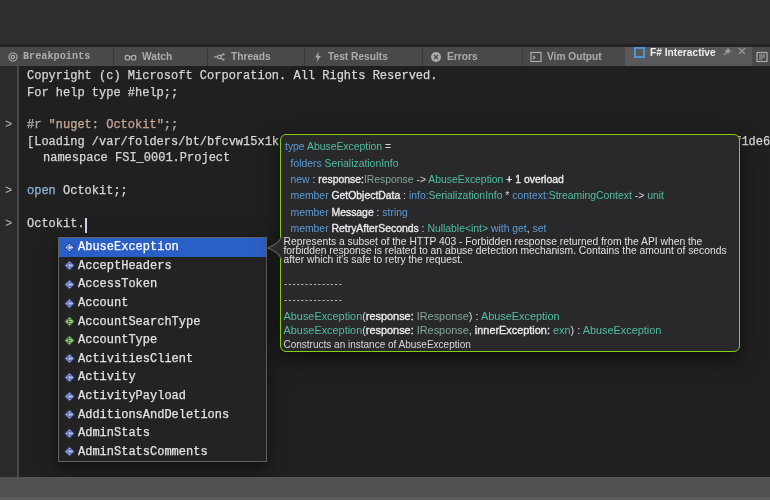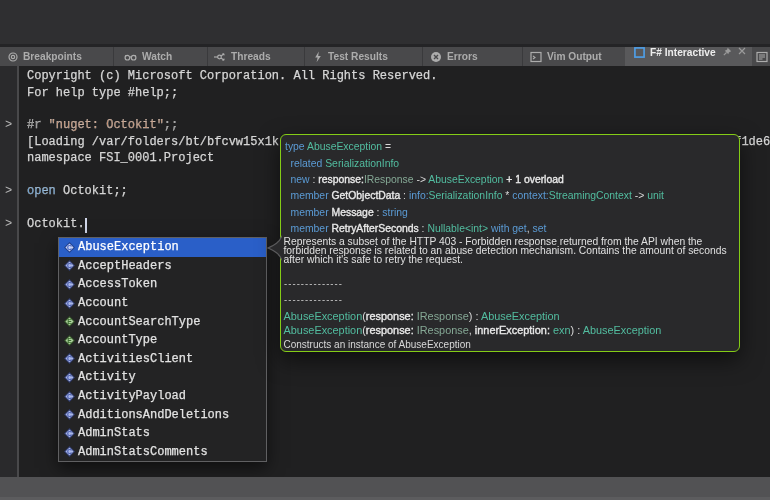--- a/index.html
+++ b/index.html
@@ -50,21 +50,21 @@
   
   #botbar { position:absolute; left:0; top:477px; width:770px; height:23px; background:#525254; }
   #botedge { position:absolute; left:0; top:497px; width:770px; height:3px; background:#5c5c5e; }
 </style>
 </head>
 <body>
 <div id="stage">
   <div id="topstrip"></div>
   <div id="topgap"></div>
   <div id="tabbar">
-    <div class="tab" style="left:8px;">
+    <div class="tab" style="left:8px;font-family:Liberation Mono, monospace;">
       <svg width="10" height="10" viewBox="0 0 12 12">
           <circle cx="6" cy="6" r="4.8" fill="none" stroke="#acacac" stroke-width="1.4"></circle>
           <circle cx="6" cy="6" r="2" fill="none" stroke="#acacac" stroke-width="1.4"></circle>
         </svg>
       Breakpoints</div>
     <div class="tabsep" style="left:113px;"></div>
     <div class="tab" style="left:124px;">
       <svg width="13" height="12" viewBox="0 0 13 12">
           <circle cx="3.4" cy="6.7" r="2.3" fill="none" stroke="#acacac" stroke-width="1.2"></circle>
           <circle cx="9.6" cy="6.7" r="2.3" fill="none" stroke="#acacac" stroke-width="1.2"></circle>
@@ -123,21 +123,21 @@
   </div>
 
   <div id="codearea">
     <div id="gutter"></div>
     <div id="gutterline"></div>
     <div class="cl" style="top:2.2px;">Copyright (c) Microsoft Corporation. All Rights Reserved.</div>
     <div class="cl" style="top:18.6px;">For help type #help;;</div>
     <div class="cl" style="top:51.4px;"><span class="gry">#r </span><span class="str">"nuget: Octokit"</span><span class="gry">;;</span></div>
     <div class="cl" style="top:67.8px;">[Loading /var/folders/bt/bfcvw15x1k</div>
     <div class="cl" style="top:67.8px; left:727px;">8f1de67</div>
-    <div class="cl" style="top:84.2px;">namespace FSI_0001.Project</div>
+    <div class="cl" style="top:84.2px;margin-left:16px;">namespace FSI_0001.Project</div>
     <div class="cl" style="top:117px;"><span class="kwb">open</span> Octokit;;</div>
     <div class="cl" style="top:149.8px;">Octokit.</div>
     <div class="prompt" style="top:51.4px;">&gt;</div>
     <div class="prompt" style="top:117px;">&gt;</div>
     <div class="prompt" style="top:149.8px;">&gt;</div>
     <div id="caret"></div>
 
     <div id="popup">
       <div class="row sel"><svg width="11" height="11" viewBox="0 0 11 11">
             <rect x="2.1" y="2.1" width="6.8" height="6.8" transform="rotate(45 5.5 5.5)" fill="#c7d2f5" stroke="#1e3e8c" stroke-width="1"></rect>
@@ -188,21 +188,21 @@
             <text x="5.5" y="7.9" font-size="6.8" font-weight="bold" fill="#4156ac" text-anchor="middle" font-family="Liberation Sans">C</text>
           </svg>AdminStatsComments</div>
     </div>
 
     <div id="tiparrow"><svg width="18" height="26" viewBox="0 0 18 26">
           <path d="M18 0 C15.5 7.5 10.5 10 4 13 C10.5 16 15.5 18.5 18 26 Z" fill="#29292b"></path>
           <path d="M18 0.6 C15.5 7.5 10.5 10 4 13 C10.5 16 15.5 18.5 18 25.4" fill="none" stroke="#5a5a5c" stroke-width="1.2"></path>
         </svg></div>
     <div id="tip">
       <div class="sig" style="left:4px; top:4.2px;"><span class="kwb">type</span> <span class="grn">AbuseException</span> =</div>
-      <div class="sig" style="left:9.5px; top:20.6px;"><span class="kwb">related</span> <span class="grn">SerializationInfo</span></div>
+      <div class="sig" style="left:9.5px; top:20.6px;"><span class="kwb">folders</span> <span class="grn">SerializationInfo</span></div>
       <div class="sig" style="left:9.5px; top:37px;"><span class="kwb">new</span> : <span class="bld">response:</span><span class="dgn">IResponse</span> -&gt; <span class="grn">AbuseException</span> <span class="bld">+ 1 overload</span></div>
       <div class="sig" style="left:9.5px; top:53.4px;"><span class="kwb">member</span> <span class="bld">GetObjectData</span> : <span class="kwb">info:</span><span class="grn">SerializationInfo</span> * <span class="kwb">context:</span><span class="grn">StreamingContext</span> -&gt; <span class="grn">unit</span></div>
       <div class="sig" style="left:9.5px; top:69.8px;"><span class="kwb">member</span> <span class="bld">Message</span> : <span class="kwb">string</span></div>
       <div class="sig" style="left:9.5px; top:86.2px;"><span class="kwb">member</span> <span class="bld">RetryAfterSeconds</span> : <span class="grn">Nullable&lt;int&gt;</span> <span class="kwb">with get</span>, <span class="kwb">set</span></div>
       <div id="tippara">Represents a subset of the HTTP 403 - Forbidden response returned from the API when the
 forbidden response is related to an abuse detection mechanism. Contains the amount of seconds
 after which it's safe to retry the request.</div>
       <div class="dash" style="top:142.5px;">--------------</div>
       <div class="dash" style="top:159px;">--------------</div>
       <div class="ctor" style="top:174.6px;"><span class="grn">AbuseException</span>(<span class="bld">response:</span> <span class="dgn">IResponse</span>) : <span class="grn">AbuseException</span></div>

